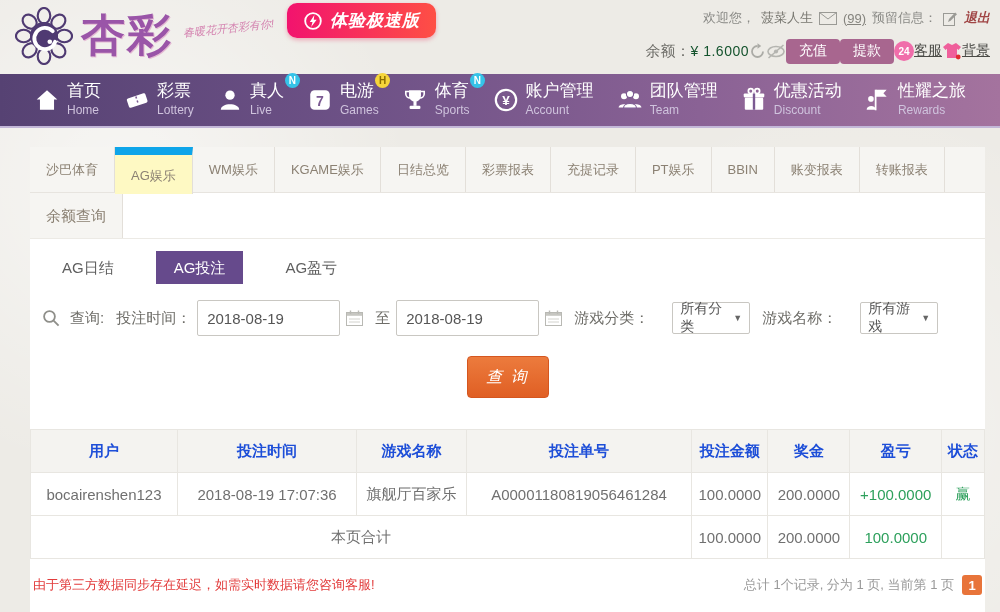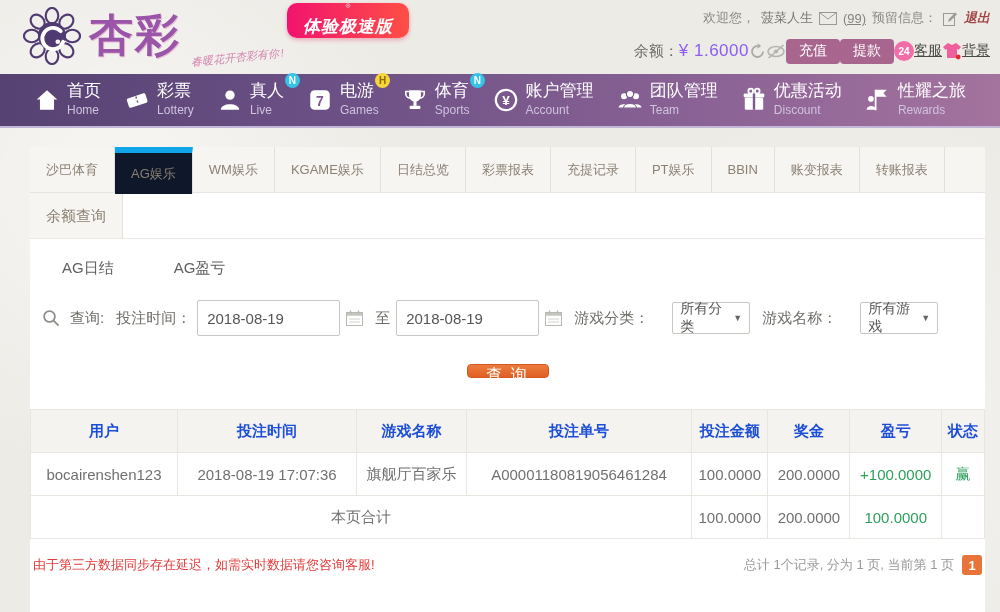--- a/index.html
+++ b/index.html
@@ -9,41 +9,41 @@
     background:#edebe6;
     background-image:
       radial-gradient(circle at 12% 30%, rgba(255,255,255,.55), transparent 30%),
       radial-gradient(circle at 85% 70%, rgba(255,255,255,.4), transparent 35%),
       radial-gradient(circle at 45% 90%, rgba(220,214,205,.35), transparent 40%);
     position:relative;
   }
 
   
   .header { position:relative; height:74px; }
-  .brand { position:absolute; left:23px; top:6px; display:flex; align-items:flex-end;font-family:Liberation Mono, monospace; }
+  .brand { position:absolute; left:15px; top:6px; display:flex; align-items:center; }
   .brand-emblem { margin-right:8px; }
   .brand-text { font-size:44px; font-weight:bold; color:#9a55a8; letter-spacing:2px;
                 text-shadow:1px 1px 0 rgba(210,120,180,.45); }
   .brand-slogan { font-size:11px; color:#d483b0; font-style:italic; transform:rotate(-6deg);
                   margin:-14px 0 0 10px; white-space:nowrap; }
   .speed-badge { position:absolute; left:287px; top:3px; height:35px; padding:0 16px;
                  display:flex; align-items:center; gap:7px; border-radius:10px;
                  background:linear-gradient(90deg,#f2136e,#fe4f45);
-                 box-shadow:0 2px 4px rgba(230,40,90,.35); cursor:pointer;flex-direction:column; }
+                 box-shadow:0 2px 4px rgba(230,40,90,.35); cursor:pointer; }
   .speed-badge span { color:#fff; font-size:17px; font-weight:bold; font-style:italic; letter-spacing:1px; }
 
   .header-right { position:absolute; right:10px; top:8px; text-align:right; }
   .welcome-row { display:flex; align-items:center; justify-content:flex-end; gap:6px;
                  font-size:13px; color:#8a8a86; height:20px; }
   .welcome-row .uname { color:#77766f; }
   .mail-count { color:#85847e; text-decoration:underline; cursor:pointer; }
   .logout { color:#a04545; font-style:italic; font-weight:bold; cursor:pointer; }
   .balance-row { display:flex; align-items:center; justify-content:flex-end; margin-top:10px; height:26px; }
   .balance-label { font-size:15px; color:#6e6d68; }
-  .balance-amount { font-size:17px; color:#8b5cf6; letter-spacing:.5px; }
+  .balance-amount { font-size:14px; color:#14532d; letter-spacing:.5px; }
   .pill-btn { width:54px; height:25px; border:none; border-radius:4px; background:#a8668f;
               color:#fff; font-size:14px; cursor:pointer; font-family:inherit; }
   .svc-circle { width:20px; height:20px; border-radius:50%; background:#f06daa; color:#fff;
                 font-size:10px; font-weight:bold; display:flex; align-items:center; justify-content:center; }
   .hdr-link { font-size:14px; color:#4a4a46; text-decoration:underline; cursor:pointer; }
 
   
   .nav { position:absolute; left:0; top:74px; width:1000px; height:54px;
          background:linear-gradient(90deg,#564273 0%,#6d5186 35%,#8a6295 70%,#a4739e 100%);
          border-bottom:2px solid #c3b7d8;
@@ -57,44 +57,44 @@
   .nav-badge:empty { display:none; }
   .badge-n { background:#35c3e8; color:#fff; }
   .badge-h { background:#f6d53a; color:#8b6d00; }
 
   
   .panel { position:absolute; left:30px; top:147px; width:955px; min-height:465px; background:#fff; }
 
   .tabs-row1 { display:flex; background:#f6f5f2; border-bottom:1px solid #e7e4df; height:46px; }
   .tab { line-height:46px; padding:0 16px; border-right:1px solid #e3dfd9; color:#8b8173;
          font-size:13px; cursor:pointer; white-space:nowrap; }
-  .tab.active { background:#0f172a; border-top:6px solid #0ea5e9; line-height:42px; height:47px;
+  .tab.active { background:#fef9c3; border-top:8px solid #0ea5e9; line-height:42px; height:47px;
                 margin-bottom:-1px; position:relative; z-index:2; }
   .tabs-row2 { display:flex; height:46px; border-bottom:1px solid #eceae5; background:#fff; }
   .tab2 { background:#f6f5f2; border-right:1px solid #e3dfd9; line-height:46px; padding:0 16px;
           color:#8b8173; font-size:15px; cursor:pointer; }
 
   .subtabs { display:flex; gap:24px; margin:12px 0 0 14px; height:33px; }
   .subtab { padding:0 18px; line-height:33px; font-size:15px; color:#5f5f5f; cursor:pointer; }
   .subtab.active { background:#664a8c; color:#fff; }
 
   .filters { display:flex; align-items:center; margin:16px 0 0 12px; height:36px; font-size:15px; color:#6e6d68; }
   .filters .lbl { margin:0 6px; white-space:nowrap; }
   .date-input { width:143px; height:36px; border:1px solid #c9c7c2; border-radius:2px;
                 font-size:15px; color:#555; padding:0 9px; font-family:inherit; }
   .cal { margin:0 6px; cursor:pointer; display:flex; }
   .select { width:78px; height:32px; border:1px solid #c9c7c2; border-radius:2px; background:#fff;
             display:flex; align-items:center; justify-content:space-between; padding:0 7px;
             font-size:14px; color:#555; cursor:pointer; margin-right:6px;margin-left:17px; }
   .select .caret { font-size:9px; color:#666; }
 
-  .query-btn { display:block; margin:28px auto 0; width:82px; height:14px;
+  .query-btn { display:block; margin:20px auto 0; width:82px; height:42px;
                background:linear-gradient(180deg,#ec7b3d,#e05f24); border:1px solid #d5561f;
                border-radius:4px; color:#fff; font-size:16px; letter-spacing:2px; cursor:pointer;
-               font-family:inherit; }
+               font-family:inherit;font-style:italic; }
 
   table.report { border-collapse:collapse; width:100%; margin-top:31px; }
   .report th, .report td { border:1px solid #e8e6e1; height:43px; text-align:center; font-size:15px; }
   .report th { background:#f4f3f0; color:#1d4ed8; font-weight:bold; }
   .report td { color:#707070; }
   .green { color:#2da05c !important; }
 
   .panel-footer { display:flex; justify-content:space-between; align-items:center; margin-top:16px; padding:0 3px; }
   .notice { color:#e23b3b; font-size:13px; }
   .pager { display:flex; align-items:center; gap:8px; }
@@ -281,20 +281,21 @@
     <div class="tab">账变报表</div>
     <div class="tab">转账报表</div>
 
   </div>
   <div class="tabs-row2">
     <div class="tab2">余额查询</div>
   </div>
 
   <div class="subtabs">
     <div class="subtab">AG日结</div>
+    <div class="subtab active">AG投注</div>
     <div class="subtab">AG盈亏</div>
   </div>
 
   <div class="filters">
     <svg width="18" height="18" viewBox="0 0 18 18" style="margin-right:4px">
       <circle cx="7.5" cy="7.5" r="5.4" fill="none" stroke="#8f8f8a" stroke-width="1.8"></circle>
       <line x1="11.6" y1="11.6" x2="16.6" y2="16.6" stroke="#8f8f8a" stroke-width="1.8"></line>
     </svg>
     <span class="lbl">查询:</span>
     <span class="lbl">投注时间：</span>

